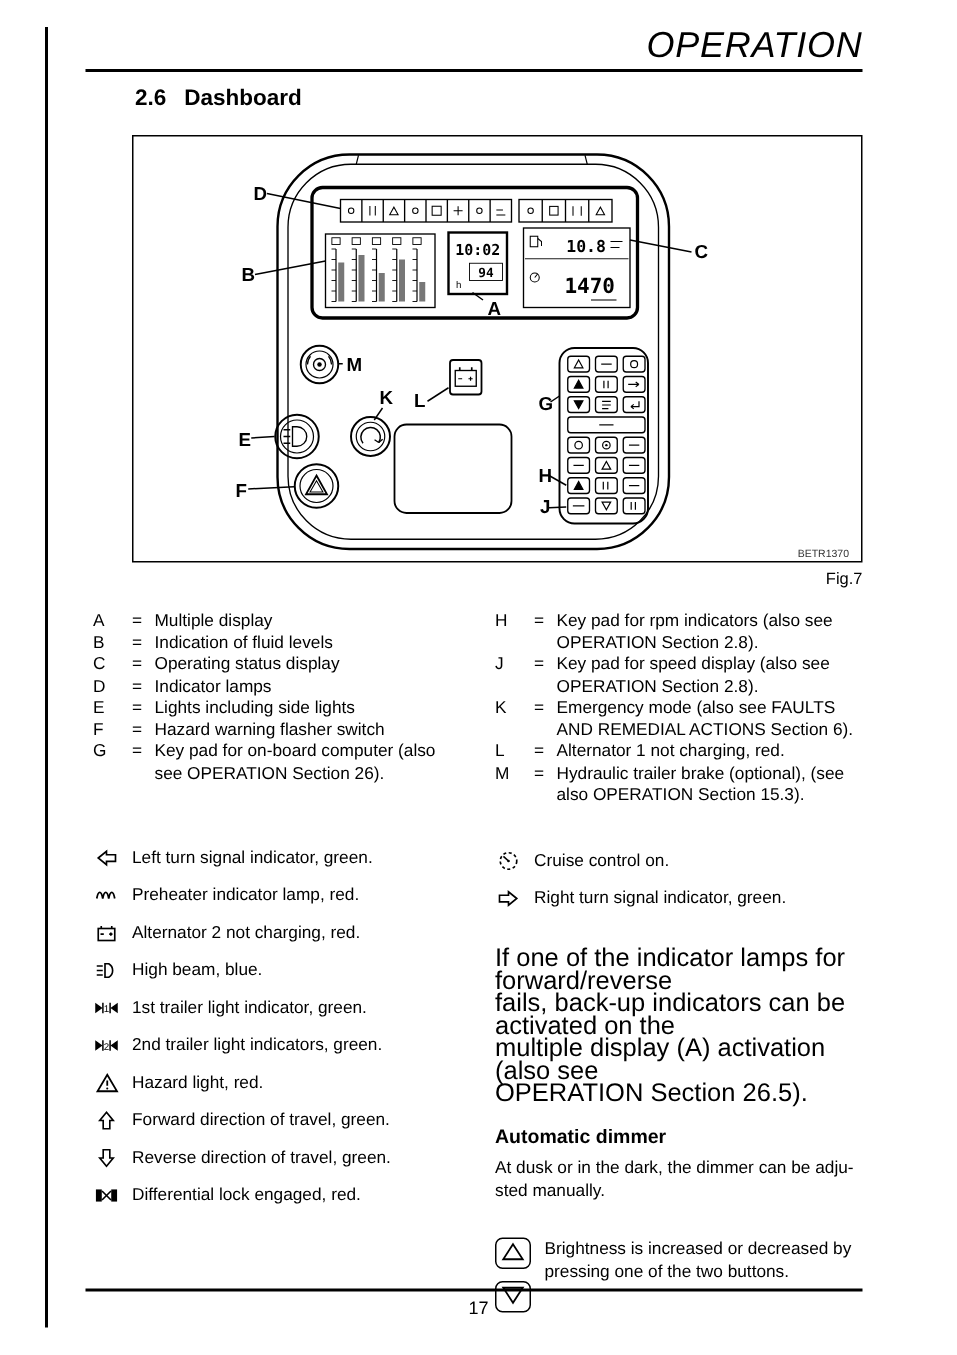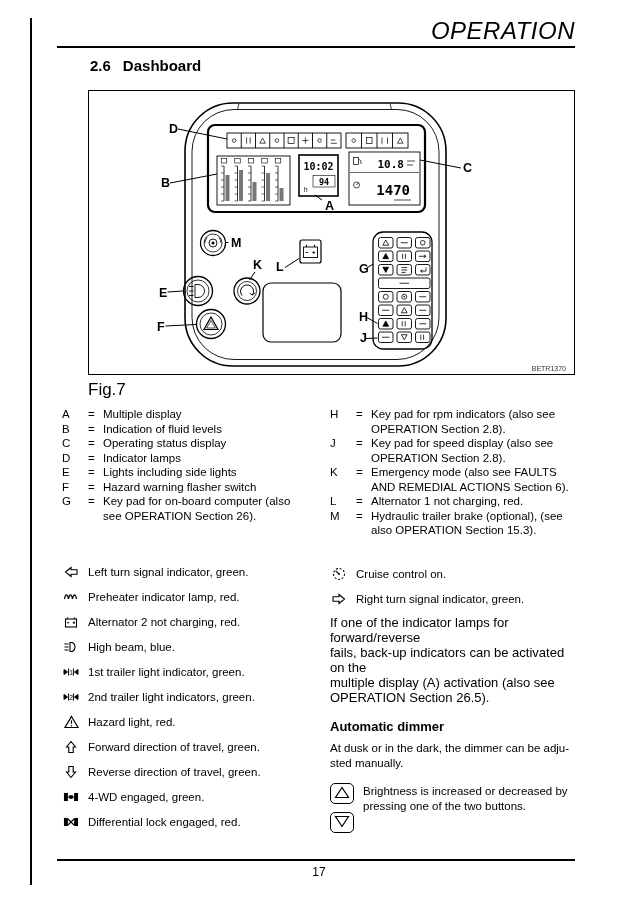--- a/index.html
+++ b/index.html
@@ -9,42 +9,42 @@
 
   .left-rule { position:absolute; left:30px; top:18px; width:2px; height:867px; background:#000; }
 
   .header-title { position:absolute; top:17px; right:63px; font-size:24px; font-style:italic; letter-spacing:.5px; }
   .header-rule { position:absolute; left:57px; width:518px; top:46px; height:1.5px; background:#000; }
 
   .section-title { position:absolute; left:57px; top:57px; font-size:15px; font-weight:bold;margin-left:33px; }
   .section-title .num { margin-right:12px; }
 
   .figure-box { position:absolute; left:88px; top:90px; width:487px; height:285px; border:1px solid #000; background:#fff; }
-  .fig-caption { position:absolute; left:88px; top:380px; width:487px; text-align:left; font-size:17px; }
+  .fig-caption { position:absolute; left:88px; top:380px; width:487px; text-align:right; font-size:11px; }
 
   .legend-left  { position:absolute; left:62px;  top:407px; width:258px; font-size:11.5px; line-height:14.5px; }
   .legend-right { position:absolute; left:330px; top:407px; width:248px; font-size:11.5px; line-height:14.5px; }
   .lrow { display:flex; }
   .lkey { width:26px; flex:none; }
   .leq  { width:15px; flex:none; }
   .ldesc { flex:1; white-space:pre-line; }
 
   .ind-left  { position:absolute; left:62px;  top:563px; width:256px; font-size:11.5px; }
   .ind-right { position:absolute; left:330px; top:565px; width:248px; font-size:11.5px; }
   .ind-item { display:flex; align-items:center; height:17px; margin-bottom:8px; }
   .icon { width:18px; height:16px; flex:none; margin-right:8px; display:flex; align-items:center; justify-content:center; }
   .ind-label { white-space:nowrap; }
 
-  .note-par { margin-top:8px; white-space:pre-line; line-height:15px; font-size:13px; }
+  .note-par { margin-top:24px; white-space:pre-line; line-height:15px; font-size:17px; }
 
   .dimmer { margin-top:14px; }
   .dimmer-title { font-size:13px; font-weight:bold; }
   .dimmer-sub  { white-space:pre-line; line-height:15px; }
   .dimmer-body { margin-top:7px; white-space:pre-line; line-height:15px; }
-  .brightness { display:flex; margin-top:12px; }
+  .brightness { display:flex; margin-top:23px; }
   .btn-col { display:flex; flex-direction:column; gap:8px; margin-right:9px; }
   .tri-btn { width:24px; height:21px; border:1.3px solid #000; border-radius:5px; background:#fff;
              display:flex; align-items:center; justify-content:center; }
   .brightness-text { white-space:pre-line; line-height:15px; padding-top:1px; }
 
   .footer-rule { position:absolute; left:57px; width:518px; top:859px; height:1.5px; background:#000; }
   .page-num { position:absolute; left:0; top:865px; width:638px; text-align:center; font-size:12px; }
 
   svg text { font-family:"Liberation Sans",sans-serif; fill:#000; }
   svg text.lab { font-size:12.5px; font-weight:bold; }
@@ -447,31 +447,20 @@
             <path d="M8 13.5 L3.5 8 L5.8 8 L5.8 2.5 L10.2 2.5 L10.2 8 L12.5 8 Z"></path>
           </svg>
       </span>
         <span class="ind-label">Reverse direction of travel, green.</span>
     </div>
     <div class="ind-item">
       <span class="icon">
         <svg width="16" height="16" viewBox="0 0 16 16" stroke="#000" stroke-width="1.1">
             <rect x="1.5" y="4.5" width="2.8" height="7" fill="#000"></rect>
             <rect x="11.7" y="4.5" width="2.8" height="7" fill="#000"></rect>
-            <line x1="4.3" y1="8" x2="11.7" y2="8"></line>
-            <rect x="6.8" y="6.8" width="2.4" height="2.4" fill="#000"></rect>
-          </svg>
-      </span>
-        <span class="ind-label">4-WD engaged, green.</span>
-    </div>
-    <div class="ind-item">
-      <span class="icon">
-        <svg width="16" height="16" viewBox="0 0 16 16" stroke="#000" stroke-width="1.1">
-            <rect x="1.5" y="4.5" width="2.8" height="7" fill="#000"></rect>
-            <rect x="11.7" y="4.5" width="2.8" height="7" fill="#000"></rect>
             <line x1="5" y1="5" x2="11" y2="11"></line>
             <line x1="11" y1="5" x2="5" y2="11"></line>
           </svg>
       </span>
         <span class="ind-label">Differential lock engaged, red.</span>
     </div>
   </div>
 
   <div class="ind-right">
     <div class="ind-item">

